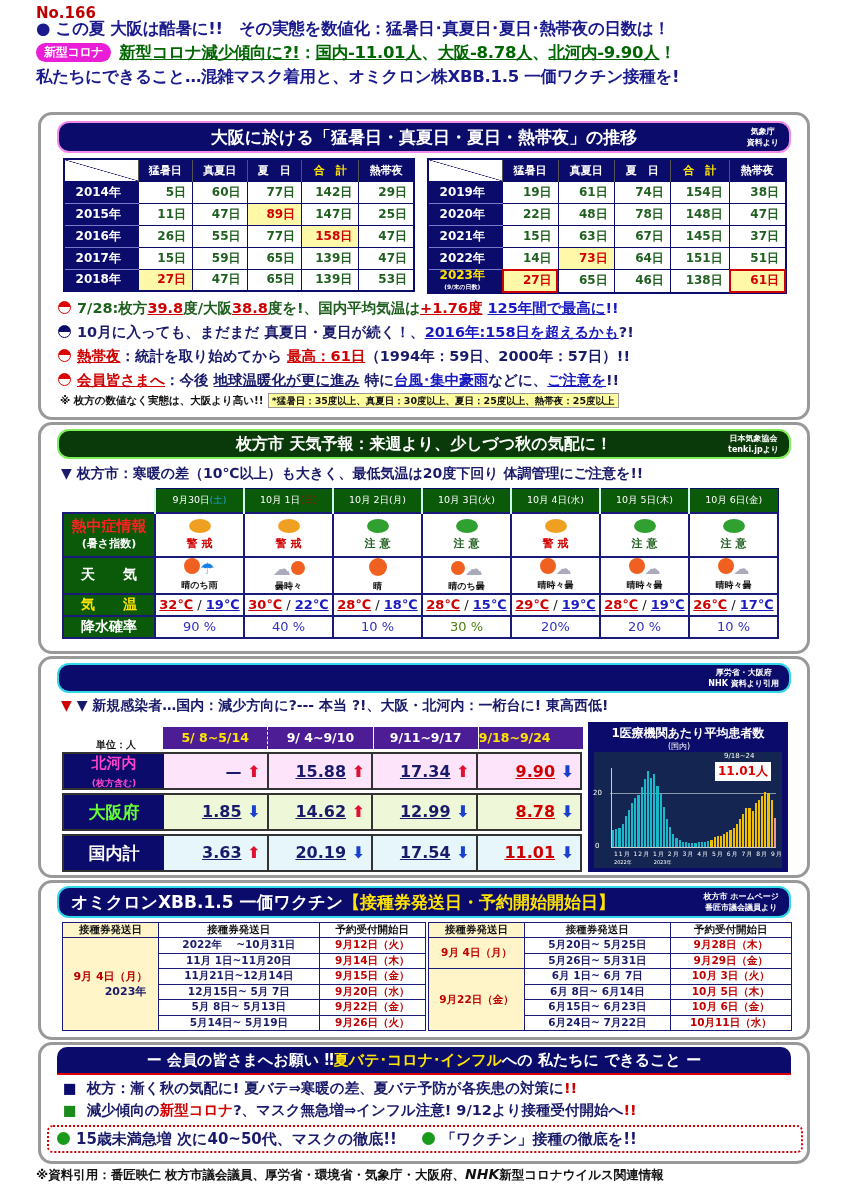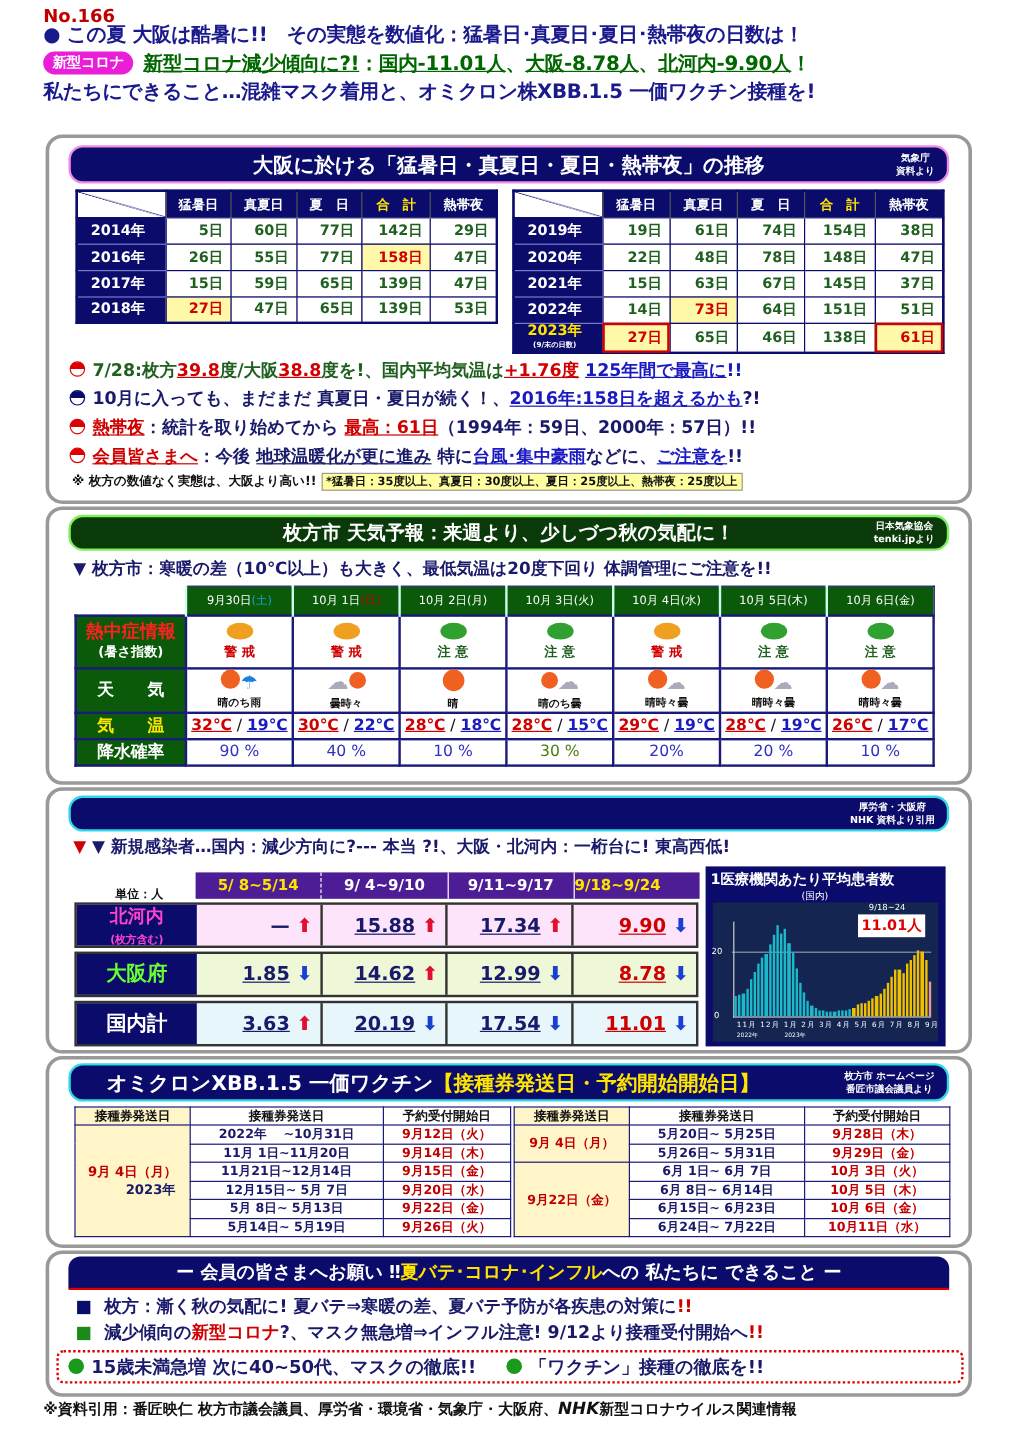--- a/index.html
+++ b/index.html
@@ -74,20 +74,28 @@
           <th class="gold">合　計</th>
           <th>熱帯夜</th>
         </tr>
     <tr>
           <td class="y">2014年</td>
           <td>5日</td>
           <td>60日</td>
           <td>77日</td>
           <td>142日</td>
           <td>29日</td>
+        </tr>
+    <tr>
+          <td class="y">2015年</td>
+          <td>11日</td>
+          <td>47日</td>
+          <td class="hi">89日</td>
+          <td>147日</td>
+          <td>25日</td>
         </tr>
     <tr>
           <td class="y">2016年</td>
           <td>26日</td>
           <td>55日</td>
           <td>77日</td>
           <td class="hi">158日</td>
           <td>47日</td>
         </tr>
     <tr>
@@ -263,21 +271,21 @@
   <div style="display:flex;height:38px;border:2px solid #333;background:#e6f6fa">
     <div class="cl" style="width:100px;line-height:34px">国内計</div>
     <div class="cv" style="flex:1;line-height:34px"><span class="v">3.63</span> <span class="up">⬆</span></div>
     <div class="cv" style="flex:1;line-height:34px;border-left:2px solid #333"><span class="v">20.19</span> <span class="dn2">⬇</span></div>
     <div class="cv" style="flex:1;line-height:34px;border-left:2px solid #333"><span class="v">17.54</span> <span class="dn2">⬇</span></div>
     <div class="cv" style="flex:1;line-height:34px;border-left:2px solid #333"><span class="v red">11.01</span> <span class="dn2">⬇</span></div>
   </div>
 </div>
 
 <div class="abs" style="left:588px;top:722px;width:200px;height:150px;background:#0b0b6b">
-  <div style="position:absolute;left:4px;top:3px;width:192px;color:#fff;font-size:12px;font-weight:bold">1医療機関あたり平均患者数</div>
+  <div style="position:absolute;left:4px;top:3px;width:192px;text-align:center;color:#fff;font-size:12px;font-weight:bold">1医療機関あたり平均患者数</div>
   <div style="position:absolute;left:80px;top:19px;color:#fff;font-size:8px">(国内)</div>
   <div style="position:absolute;left:6px;top:30px;width:188px;height:116px;background:#132550"></div>
   <div style="position:absolute;left:136px;top:30px;color:#fff;font-size:7px">9/18~24</div>
   <div style="position:absolute;left:127px;top:40px;background:#fff;color:#d00;font-size:12px;font-weight:bold;padding:1px 3px">11.01人</div>
   <div style="position:absolute;left:5px;top:67px;color:#fff;font-size:7px">20</div>
   <div style="position:absolute;left:7px;top:120px;color:#fff;font-size:7px">0</div>
   <div style="position:absolute;left:22px;top:71px;width:166px;border-top:1px solid #8899aa"></div>
   <div id="bars" style="position:absolute;left:23px;top:46px;width:165px;height:80px;display:flex;align-items:flex-end;gap:1px;border-left:1px solid #ccc;border-bottom:1px solid #ccc">
       <div style="flex: 1 1 0%; background: rgb(26, 184, 200); height: 17.3333px;"></div>
       <div style="flex: 1 1 0%; background: rgb(26, 184, 200); height: 18.1333px;"></div>
@@ -330,21 +338,21 @@
       <div style="flex: 1 1 0%; background: rgb(240, 192, 0); height: 54.6667px;"></div>
       <div style="flex: 1 1 0%; background: rgb(240, 192, 0); height: 53.8667px;"></div>
       <div style="flex: 1 1 0%; background: rgb(240, 192, 0); height: 46.6667px;"></div>
       <div style="flex: 1 1 0%; background: rgb(232, 152, 152); height: 29.36px;"></div>
     </div>
   <div style="position:absolute;left:26px;top:128px;color:#fff;font-size:6px;white-space:nowrap;letter-spacing:1px" id="xlabs">11月 12月 1月 2月 3月 4月 5月 6月 7月 8月 9月</div>
   <div style="position:absolute;left:26px;top:137px;color:#fff;font-size:5px;white-space:nowrap"><span>2022年</span><span style="margin-left:22px">2023年</span></div>
 </div>
 
 <div class="abs frame" style="top:880px;width:772px;height:160px">
-  <div class="banner" style="left:16px;top:3px;width:734px;height:32px;border:2px solid #30d8e8;font-size:17px;justify-content:flex-start;padding-left:30px">
+  <div class="banner" style="left:16px;top:3px;width:734px;height:32px;border:2px solid #30d8e8;font-size:17px;justify-content:flex-start;padding-left:12px">
     <span>オミクロンXBB.1.5 一価ワクチン</span>
       <span style="color:#ffe400">【接種券発送日・予約開始開始日】</span>
     <span class="src"><span>枚方市 ホームページ</span><br><span>番匠市議会議員より</span></span>
   </div>
 </div>
 <table class="vt abs" style="left:62px;top:922px;width:364px">
   <tbody>
       <tr>
         <th class="c1" style="width:96px">接種券発送日</th>
         <th>接種券発送日</th>

